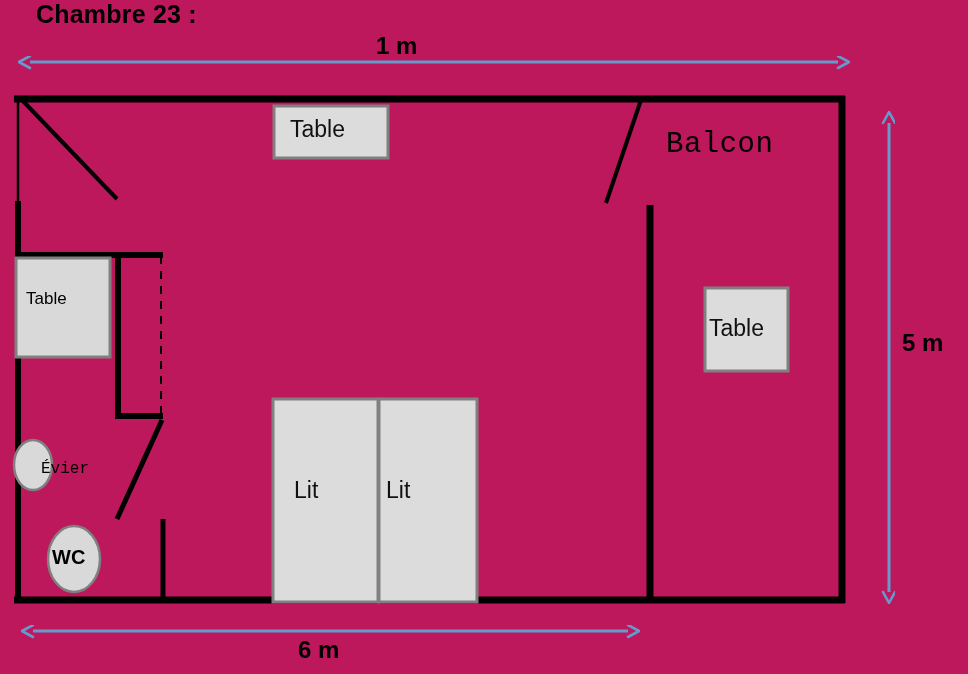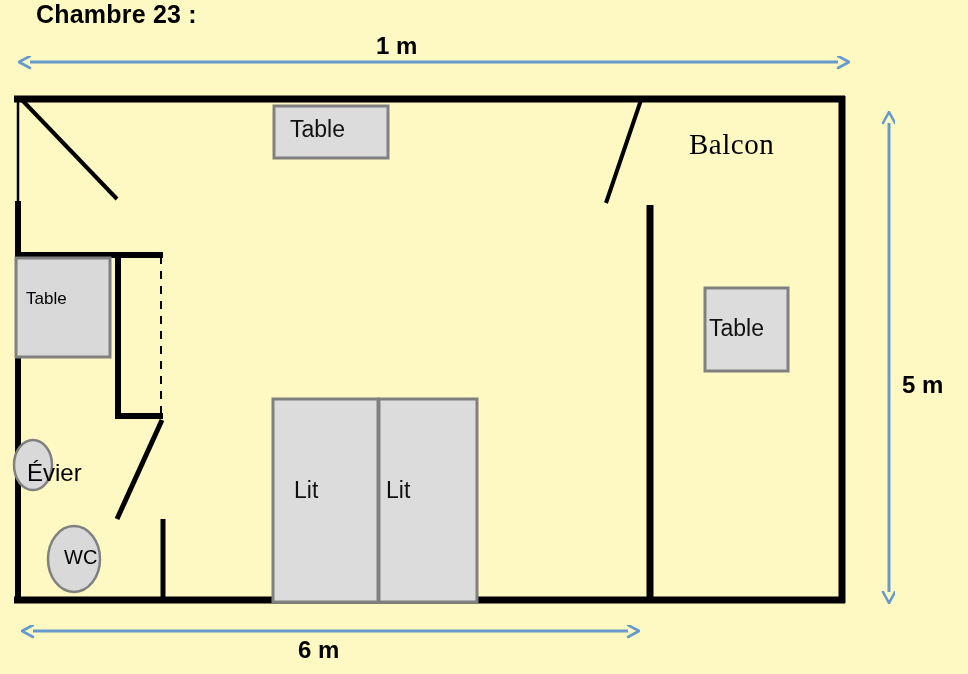--- a/index.html
+++ b/index.html
@@ -7,21 +7,21 @@
     padding: 0;
     background: #ffffff;
   }
   body {
     font-family: "Liberation Sans", sans-serif;
   }
   #canvas {
     position: relative;
     width: 968px;
     height: 674px;
-    background: #fef9c3;
+    background: #be185d;
     overflow: hidden;
   }
   #plan-svg {
     position: absolute;
     left: 0;
     top: 0;
     width: 968px;
     height: 674px;
   }
   .lbl {
@@ -36,53 +36,54 @@
     font-size: 25px;
     font-weight: bold;
     letter-spacing: 0.2px;
   }
   .dim-label {
     font-size: 24px;
     font-weight: bold;
   }
   .dim-top { left: 376px; top: 34px; }
   .dim-bottom { left: 290px; top: 638px; margin-left: 8px; }
-  .dim-right { left: 902px; top: 331px; margin-top: 42px; }
+  .dim-right { left: 902px; top: 331px; }
   .balcon-label {
     left: 666px;
     top: 130px;
     font-size: 29px;
-    font-family: Liberation Serif, serif;
+    font-family: Liberation Mono, monospace;
     font-weight: normal;
     letter-spacing: 0.5px;
-    margin-left: 23px;
   }
   .furn-label {
     font-size: 23px;
     color: #111111;
     text-align: right;
   }
   .table-top-label { left: 290px; top: 118px; }
   .table-right-label { left: 709px; top: 317px; }
   .lit-left-label { left: 294px; top: 479px; }
   .lit-right-label { left: 386px; top: 479px; }
   .douche-label {
     left: 26px;
     top: 290px;
     font-size: 17px;
   }
   .evier-label {
-    left: 27px;
+    left: 41px;
     top: 461px;
-    font-size: 24px;
+    font-size: 16px;
+    font-family: Liberation Mono, monospace;
   }
   .wc-label {
-    left: 64px;
+    left: 52px;
     top: 547px;
     font-size: 20px;
+    font-weight: bold;
   }
 </style>
 </head>
 <body>
 
 <div id="canvas">
 
   <svg id="plan-svg" viewBox="0 0 968 674">
 
     <defs>

